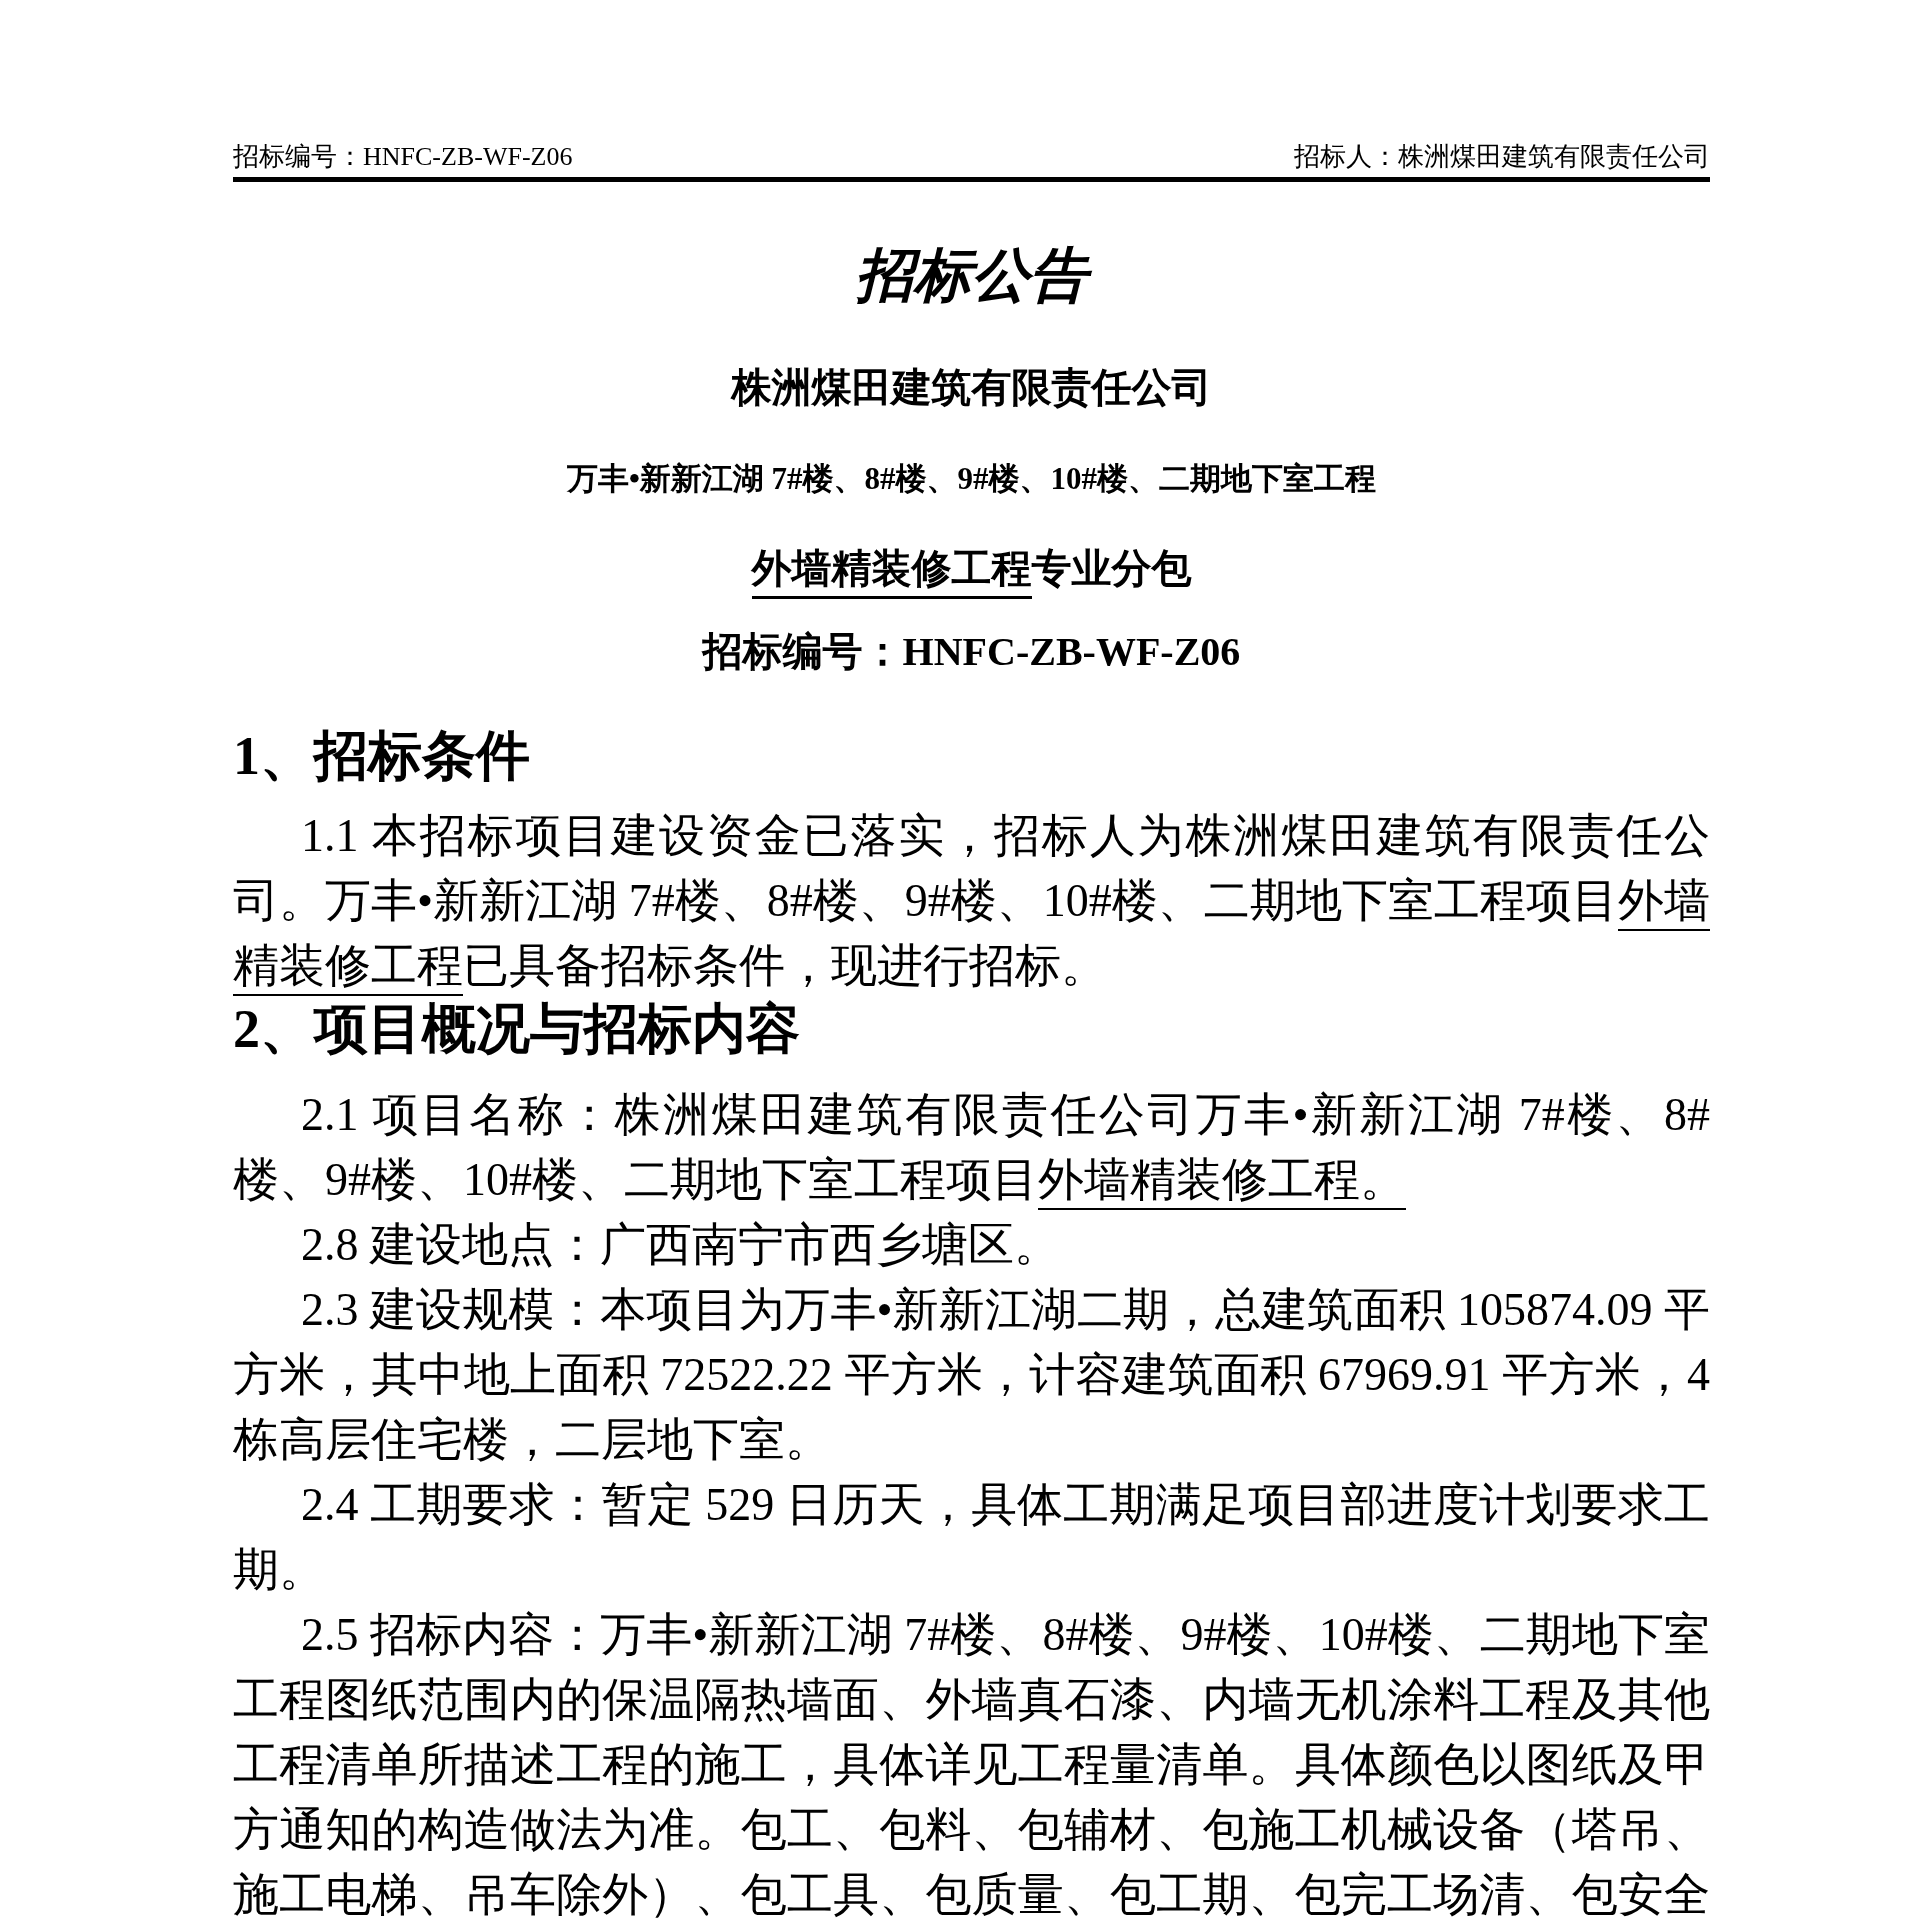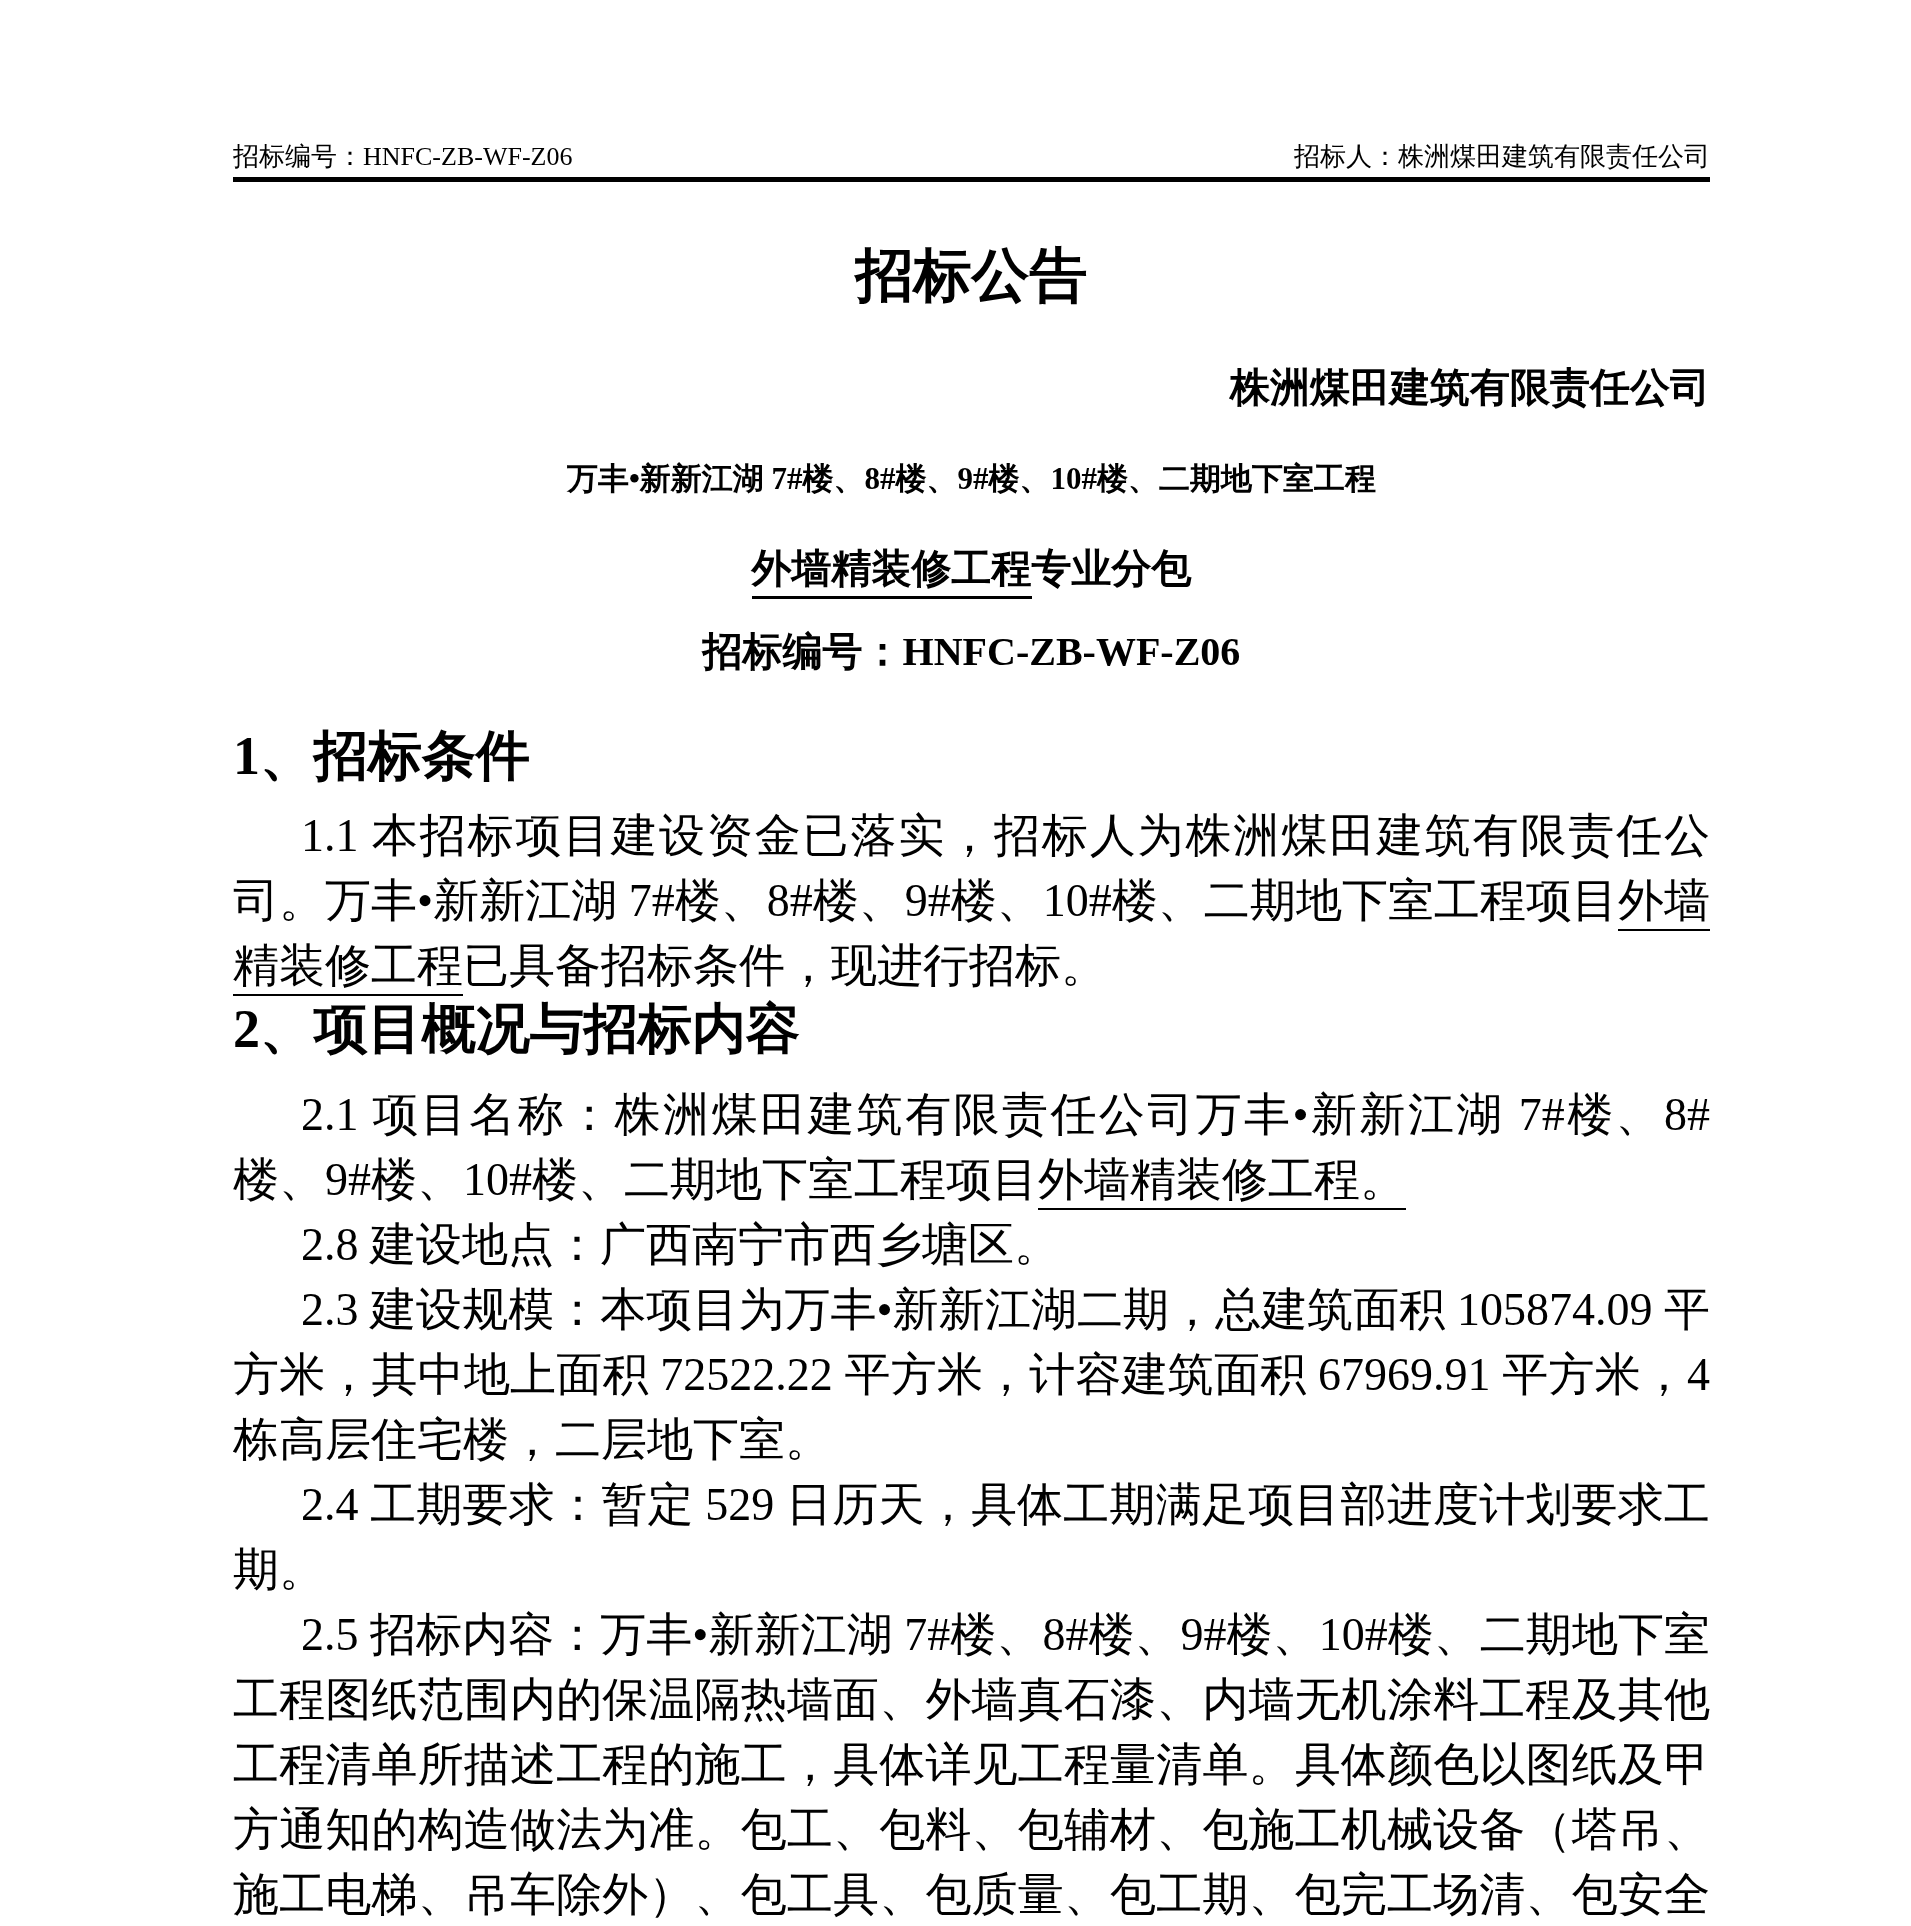--- a/index.html
+++ b/index.html
@@ -35,22 +35,22 @@
 
   
   .title-line {
     position: absolute;
     left: 233px;
     width: 1477px;
     text-align: center;
     font-weight: bold;
     white-space: nowrap;
   }
-  .t-main { top: 245px;  font-size: 58px; line-height: 62px; }
-  .t-sub1 { top: 365px;  font-size: 40px; line-height: 46px; text-align: right; }
+  .t-main { top: 245px;  font-size: 58px; line-height: 62px; font-style: italic; }
+  .t-sub1 { top: 365px;  font-size: 40px; line-height: 46px; }
   .t-sub2 { top: 456px; font-size: 31px; line-height: 46px; }
   .t-sub3 { top: 546px; font-size: 40px; line-height: 46px; }
   .t-sub4 { top: 629px; font-size: 40px; line-height: 46px; }
 
   .u-title {
     border-bottom: 3.5px solid #000;
     padding-bottom: 5.4px;
   }
 
   

